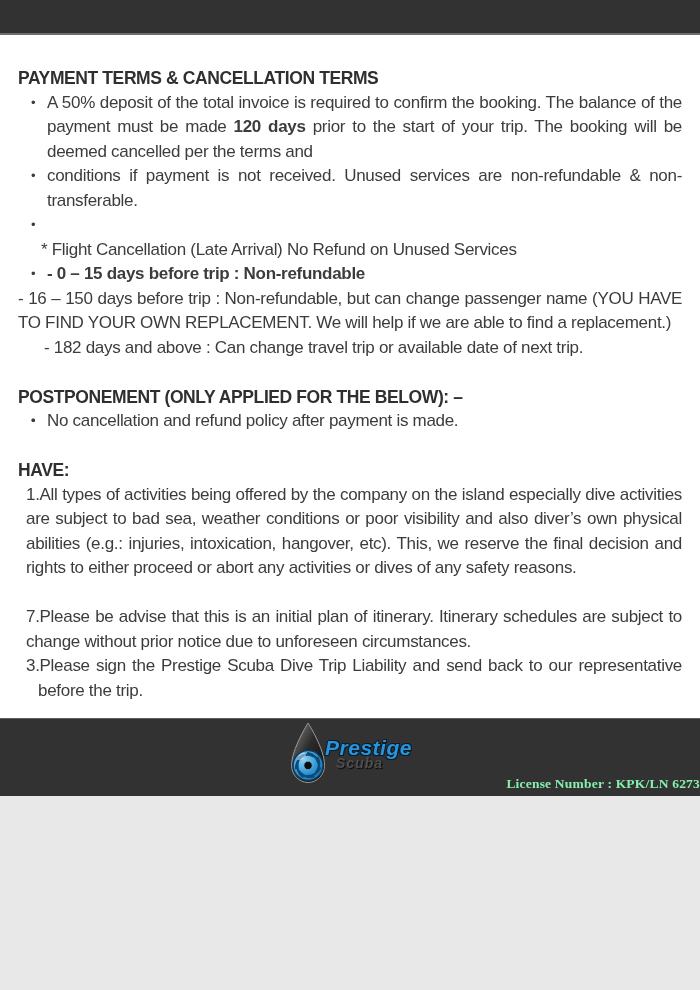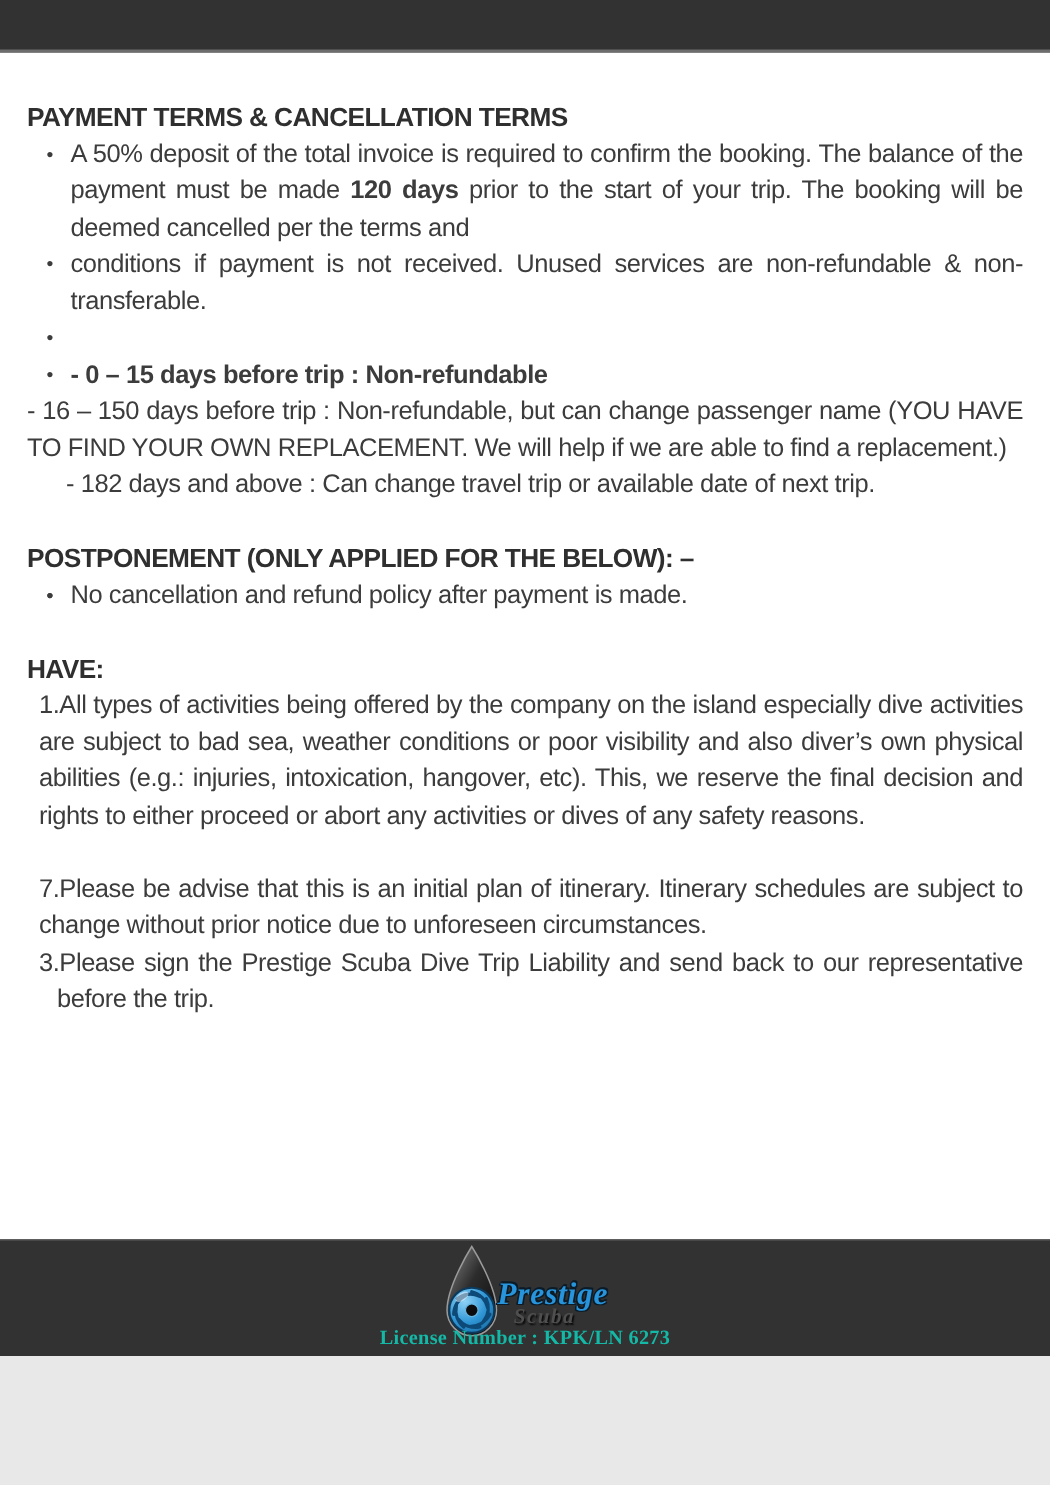--- a/index.html
+++ b/index.html
@@ -1,20 +1,20 @@
 <!DOCTYPE html>
 <html><head>
 <meta charset="utf-8">
 <style>
   * { box-sizing: border-box; }
   html,body { margin:0; padding:0; background:#e8e8e8; }
   .page {
     position: relative;
     width: 700px;
-    height: 904px;
+    height: 796px;
     margin: 0 auto;
     background: #ffffff;
     overflow: hidden;
     font-family: "Liberation Sans", "DejaVu Sans", sans-serif;
     color: #3c3c3c;
   }
   .topbar {
     height: 35px;
     background: #323232;
     border-bottom: 2px solid #6d6d6d;
@@ -51,22 +51,21 @@
     left: 0; bottom: 0;
     width: 700px; height: 78px;
     background: #323232;
     border-top: 1px solid #5e5e5e;
   }
   .brandrow {
     position: absolute;
     left: 50%; top: 3px;
     transform: translateX(-50%);
     display: flex;
-    align-items: center;
-    font-family: Liberation Serif, serif;
+    align-items: flex-start;
   }
   .wordmark {
     margin-left: -3px;
     margin-top: 17px;
     display: flex;
     flex-direction: column;
   }
   .brand-top {
     font-style: italic;
     font-weight: bold;
@@ -84,25 +83,25 @@
     letter-spacing: 1px;
     margin-left: 11px;
     margin-top: 0px;
     color: #4f4f4f;
     text-shadow: 1px 1px 1px #0a0a0a;
   }
   .license {
     position: absolute;
     left: 0; bottom: 4px;
     width: 100%;
-    text-align: center;
+    text-align: right;
     font-family: "Liberation Serif", "DejaVu Serif", serif;
     font-weight: bold;
     font-size: 13.5px;
-    color: #14b8a6;
+    color: #86efac;
     letter-spacing: 0.2px;
   }
 </style>
 </head>
 <body>
 
 <div class="page">
 
   <div class="topbar"></div>
 
@@ -118,20 +117,21 @@
       <li class="b just">
         <span class="bm">•</span>
         <span>conditions if payment is not received. Unused services are non-refundable &amp; non-transferable.</span>
       </li>
       <li class="b">
         <span class="bm">•</span>
         <span>&nbsp;</span>
       </li>
     </ul>
 
+    <div class="flight-line">* Flight Cancellation (Late Arrival) No Refund on Unused Services</div>
 
     <ul class="blist">
       <li class="b">
         <span class="bm">•</span>
       </li>
     </ul>
 
     <div class="tier-0-15">- 0 – 15 days before trip : Non-refundable</div>
     <div class="just">- 16 – 150 days before trip : Non-refundable, but can change passenger name (YOU HAVE TO FIND YOUR OWN REPLACEMENT. We will help if we are able to find a replacement.)</div>
     <div class="tier-151">- 182 days and above : Can change travel trip or available date of next trip.</div>

